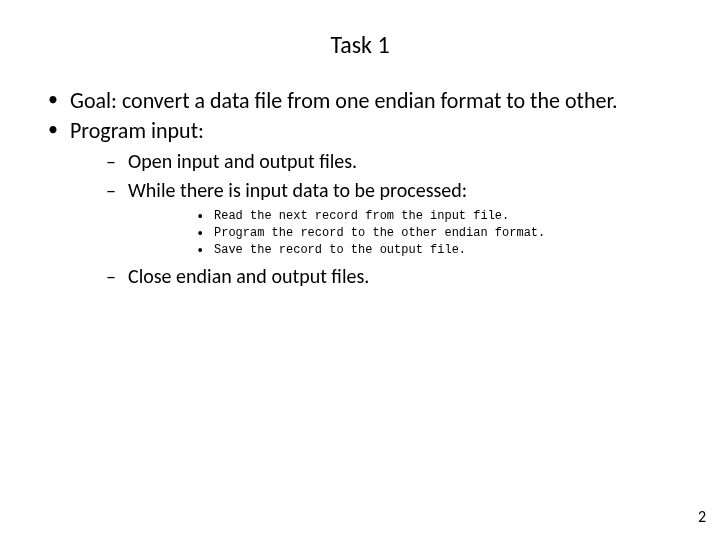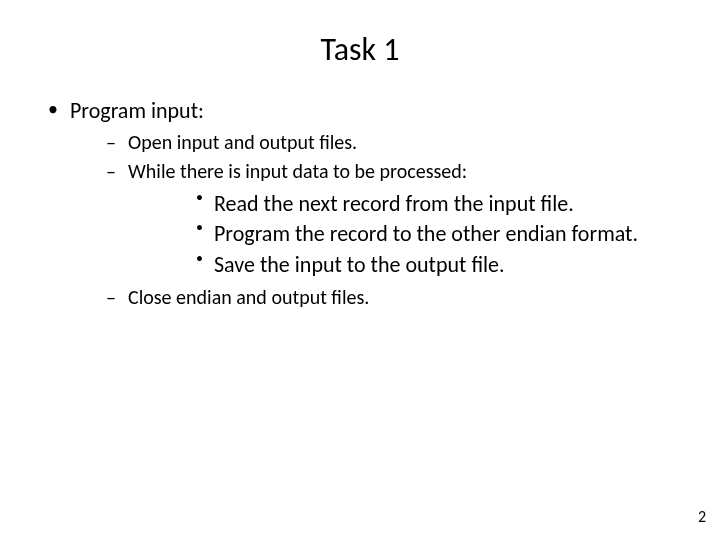--- a/index.html
+++ b/index.html
@@ -11,21 +11,21 @@
       width: 720px;
       height: 540px;
       background: #fff;
       font-family: Calibri, "Segoe UI", Arial, sans-serif;
       color: #000;
       position: relative;
       padding: 24px 40px 0 40px;
     }
     .title {
       text-align: center;
-      font-size: 32px;
+      font-size: 24px;
       font-weight: 400;
       margin-bottom: 28px;
       margin-top: 6px;
     }
     ul.lvl1 {
       list-style: none;
       padding-left: 0;
     }
     ul.lvl1 > li {
       font-size: 22px;
@@ -60,25 +60,26 @@
       top: 0;
       font-size: 20px;
     }
     ul.lvl3 {
       list-style: none;
       padding-left: 0;
       margin-top: 4px;
       margin-bottom: 4px;
     }
     ul.lvl3 > li {
-      font-size: 22px;
+      font-size: 12px;
       line-height: 1.35;
       padding-left: 86px;
       position: relative;
       margin-bottom: 1px;
+      font-family: Liberation Mono, monospace;
     }
     ul.lvl3 > li::before {
       content: "•";
       position: absolute;
       left: 68px;
       top: 0;
       font-size: 14px;
     }
     .page-number {
       position: absolute;
@@ -86,30 +87,31 @@
       right: 14px;
       font-size: 16px;
     }
   </style>
 </head>
 <body>
 
 <h1 class="title">Task 1</h1>
 
 <ul class="lvl1">
+  <li>Goal: convert a data file from one endian format to the other.</li>
   <li>
     <span>Program input:</span>
     <ul class="lvl2">
       <li>Open input and output files.</li>
       <li>
         <span>While there is input data to be processed:</span>
         <ul class="lvl3">
           <li>Read the next record from the input file.</li>
           <li>Program the record to the other endian format.</li>
-          <li>Save the input to the output file.</li>
+          <li>Save the record to the output file.</li>
         </ul>
       </li>
       <li>Close endian and output files.</li>
     </ul>
   </li>
 </ul>
 
 <div class="page-number">2</div>
 
 </body></html>

